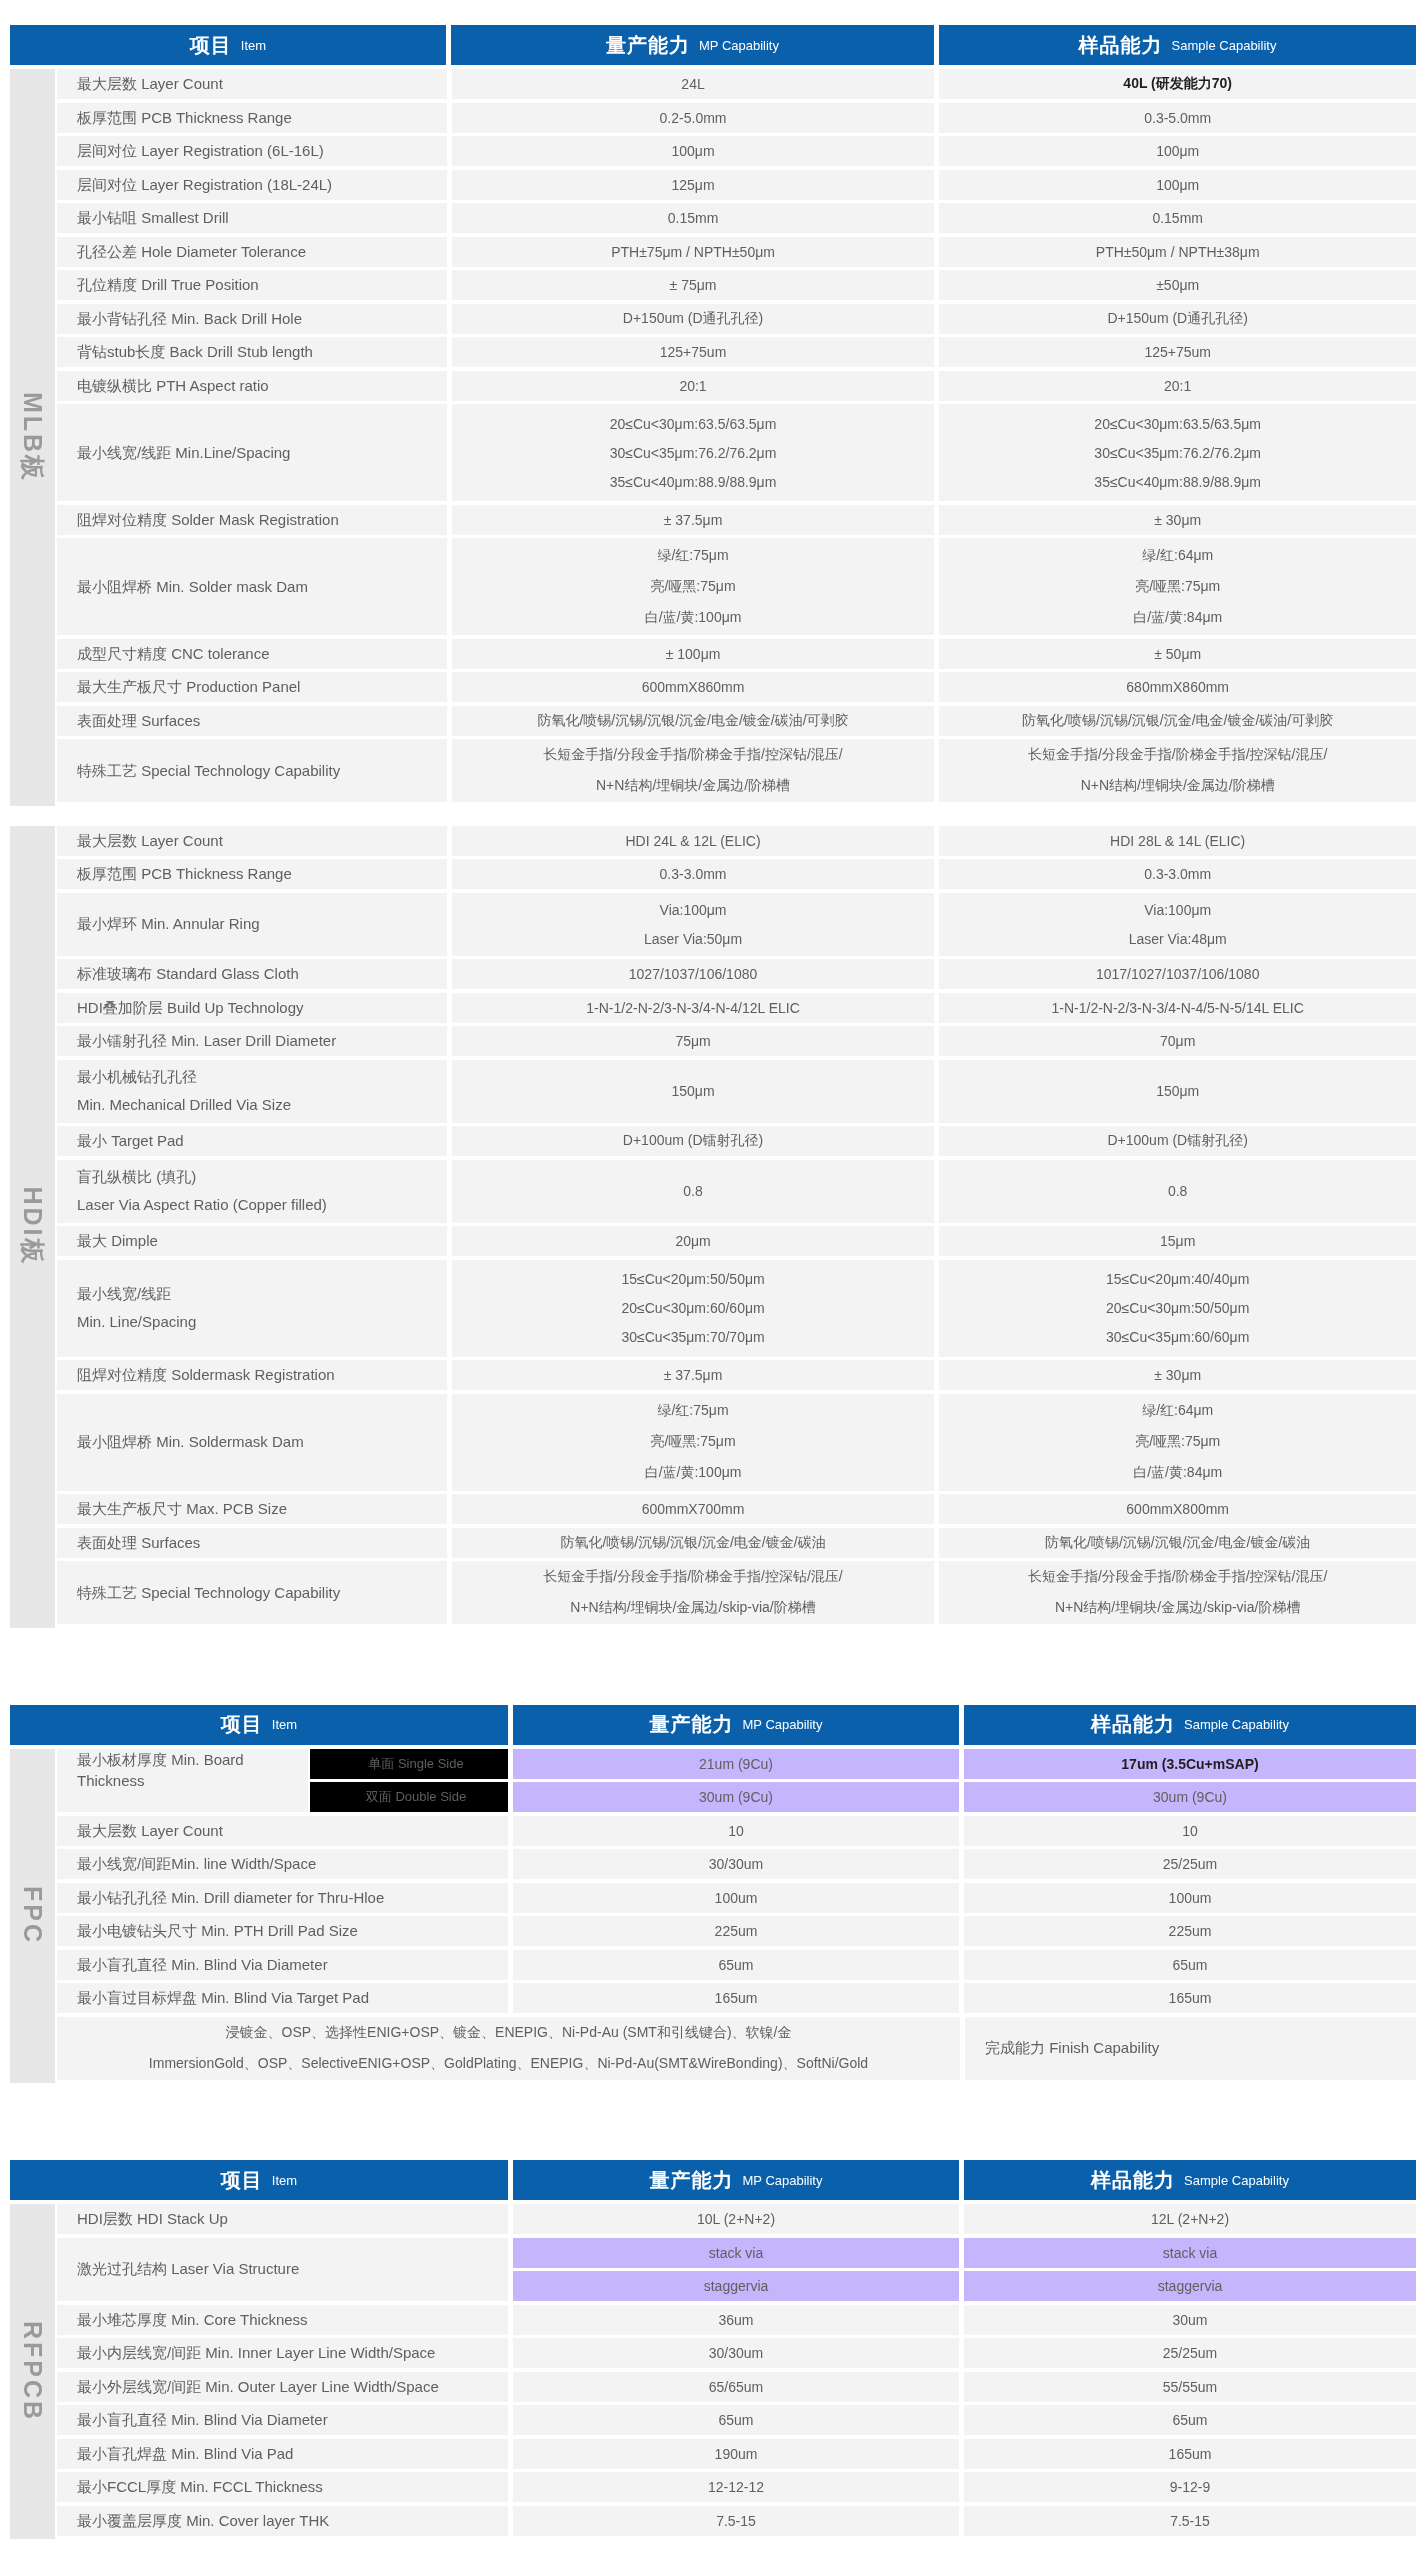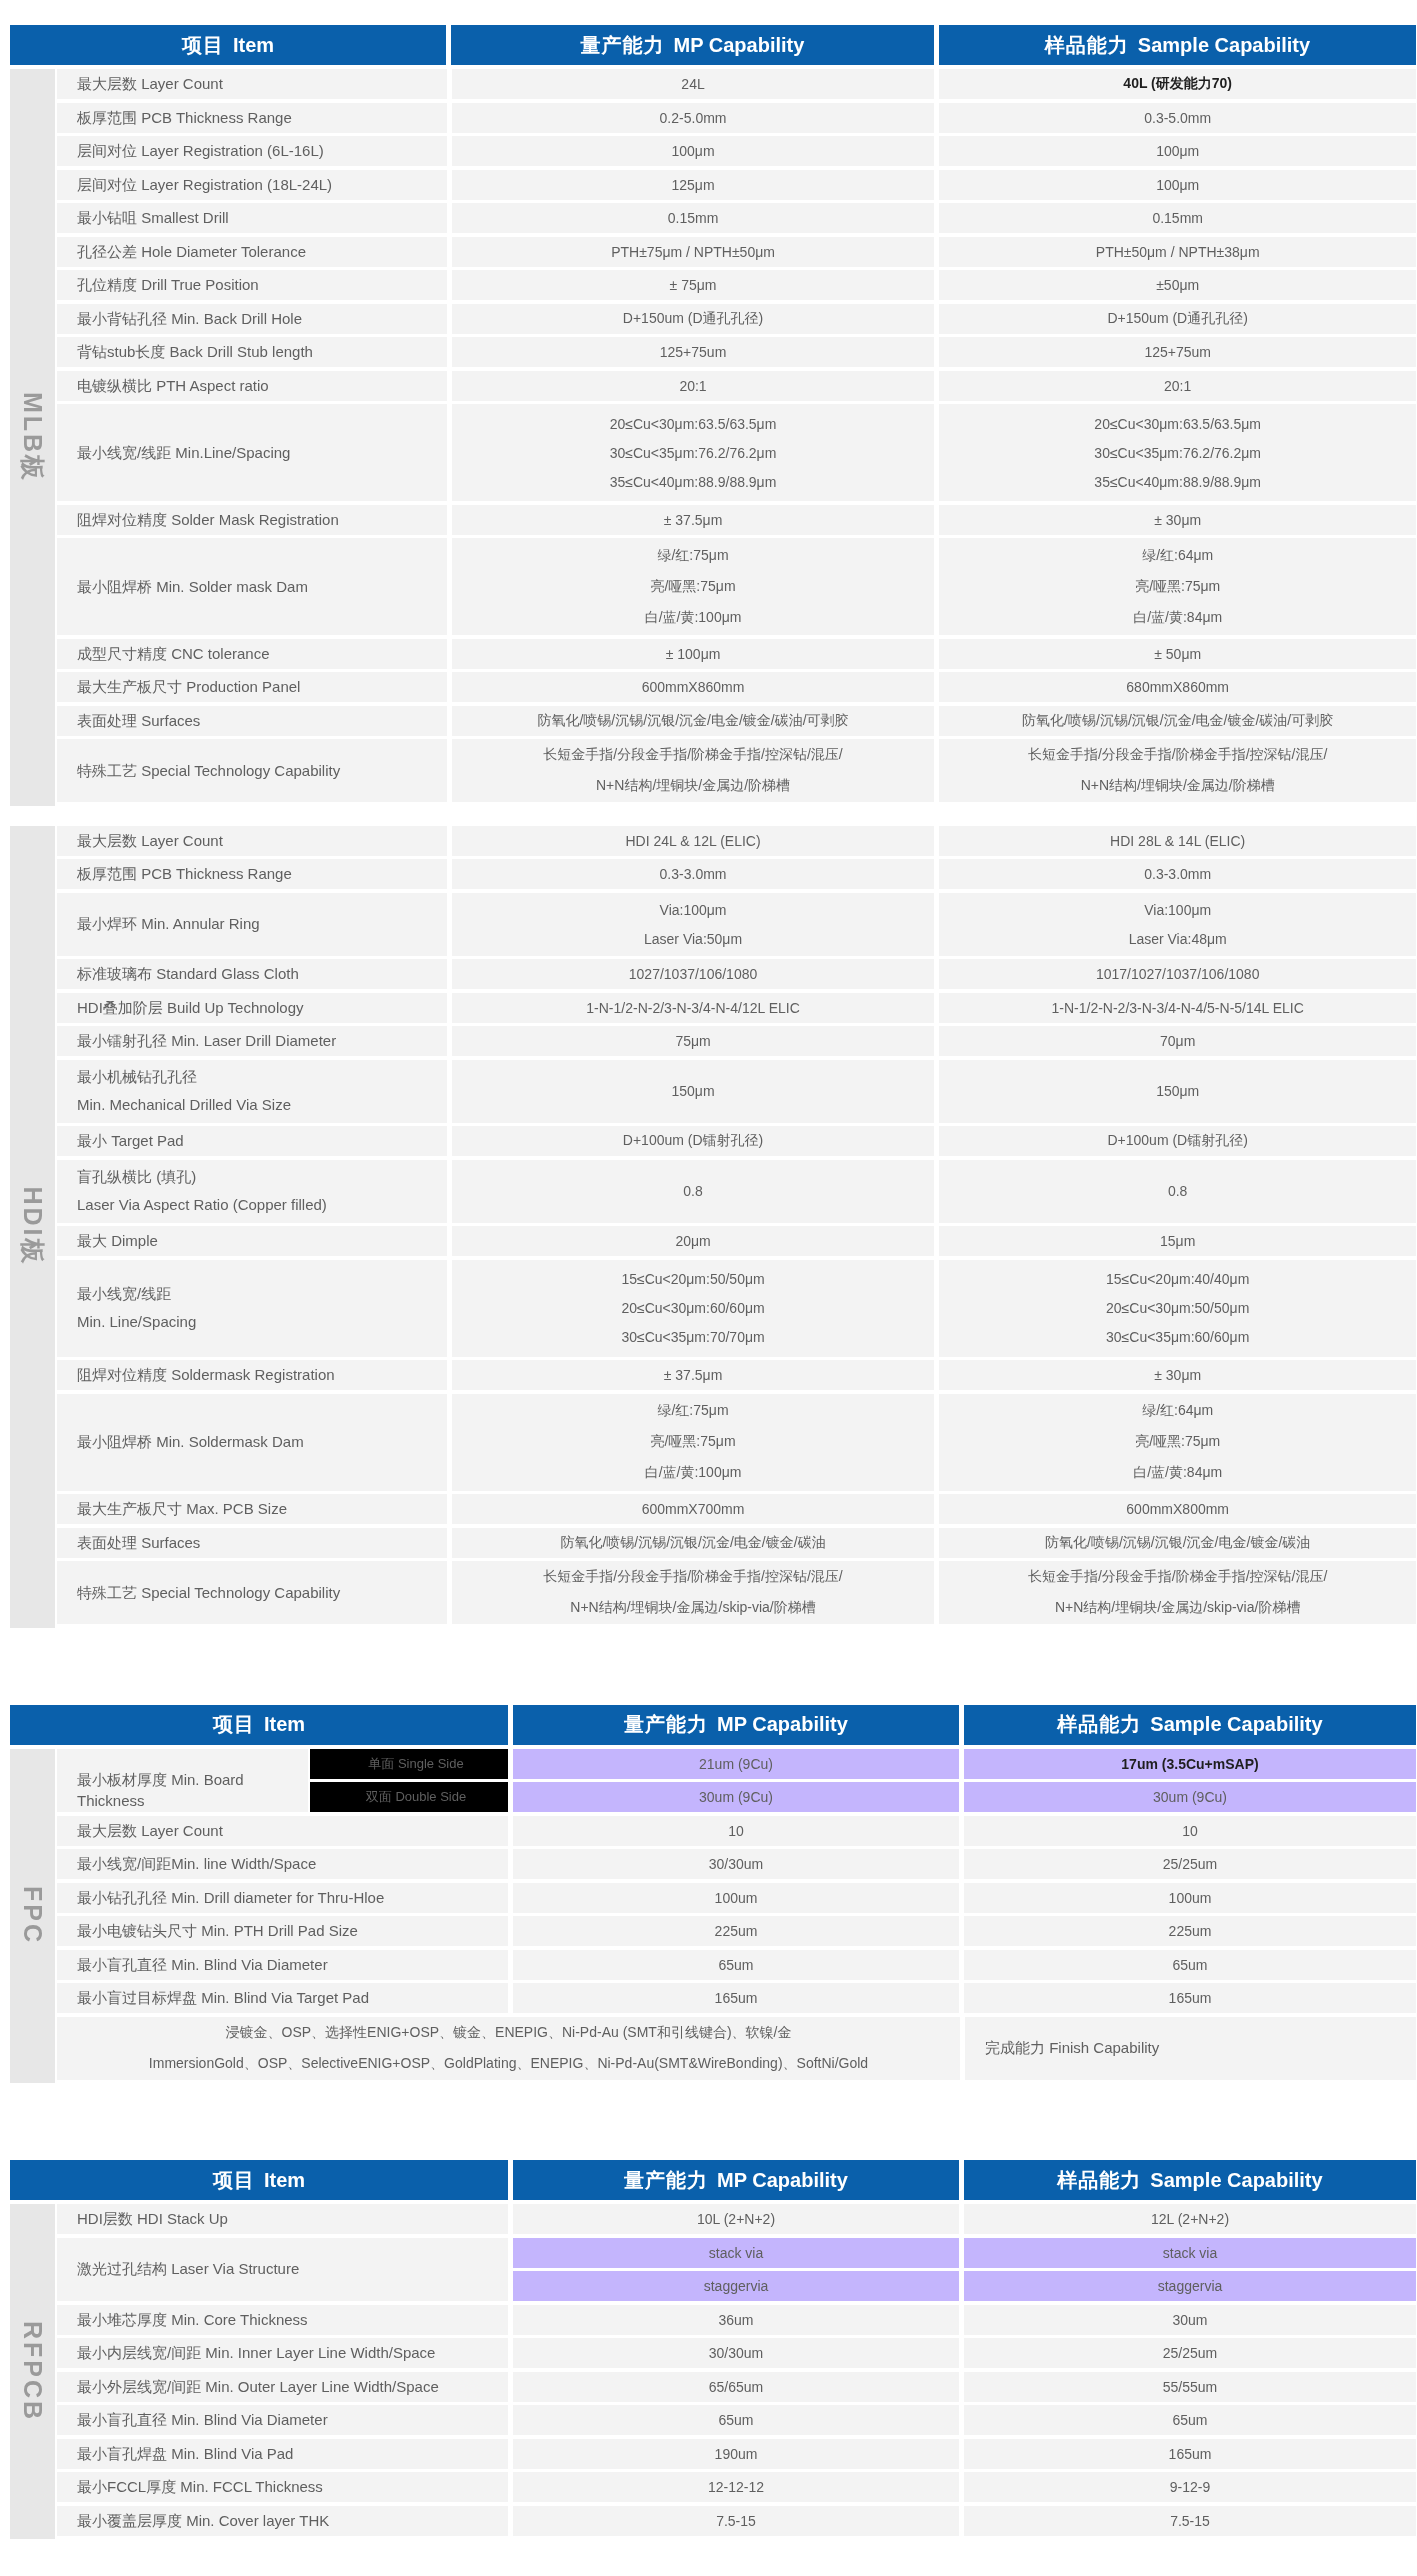--- a/index.html
+++ b/index.html
@@ -14,21 +14,21 @@
   .tbl { width: 1406px; }
   .tbl.spaced { margin-top: 77px; }
 
   
   .thead { display: flex; gap: 5px; margin-bottom: 4px; }
   .th {
     background: #0a60ab; color: #ffffff; height: 40px;
     display: flex; align-items: center; justify-content: center; gap: 9px;
   }
   .th .zh { font-size: 20px; font-weight: 700; letter-spacing: 1px; }
-  .th .en { font-size: 20px; font-weight: 700; }
+  .th .en { font-size: 13px; font-weight: 400; }
 
   
   .w-i1 { width: 436px; } .w-mp1 { width: 483px; } .w-sa1 { width: 477px; }
   
   .w-i2 { width: 498px; } .w-mp2 { width: 446px; } .w-sa2 { width: 452px; }
 
   
   .tbody { display: flex; gap: 2px; }
   .gap20 { height: 20px; }
   .sidebar {
@@ -59,21 +59,21 @@
 
   .h1 { min-height: 30px; }
   .h2 { min-height: 63px; }
   .h3 { min-height: 97px; }
 
   .hl { color: #1f1f1f; font-weight: 700; }
   .lline { display: block; line-height: 1.85; }
 
   
   .gi-main {
-    width: 251px; background: #f3f3f3; display: flex; align-items: flex-end;
+    width: 251px; background: #f3f3f3; display: flex; align-items: flex-start;
     padding-left: 20px; padding-right: 6px; font-size: 15px; line-height: 1.45;
   }
   .gi-sub { width: 198px; display: flex; flex-direction: column; gap: 3.5px; }
   .gi-sub .subcell {
     background: #000000; height: 30px; display: flex; align-items: center;
     padding-left: 14px; font-size: 13px; justify-content: center;
   }
   .gv { display: flex; flex-direction: column; gap: 3.5px; }
   .gv .subcell {
     background: #c4b5fd; height: 30px; display: flex; align-items: center;

